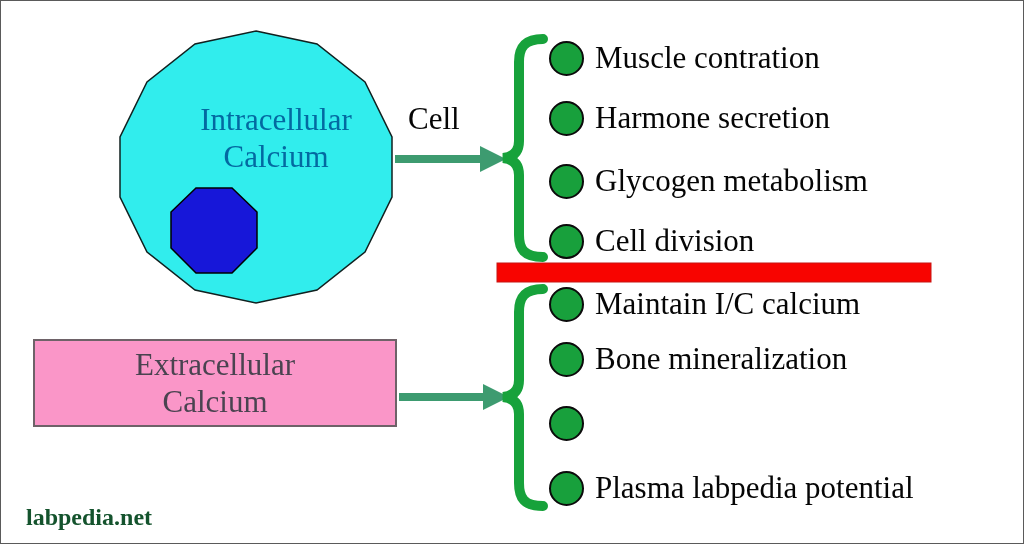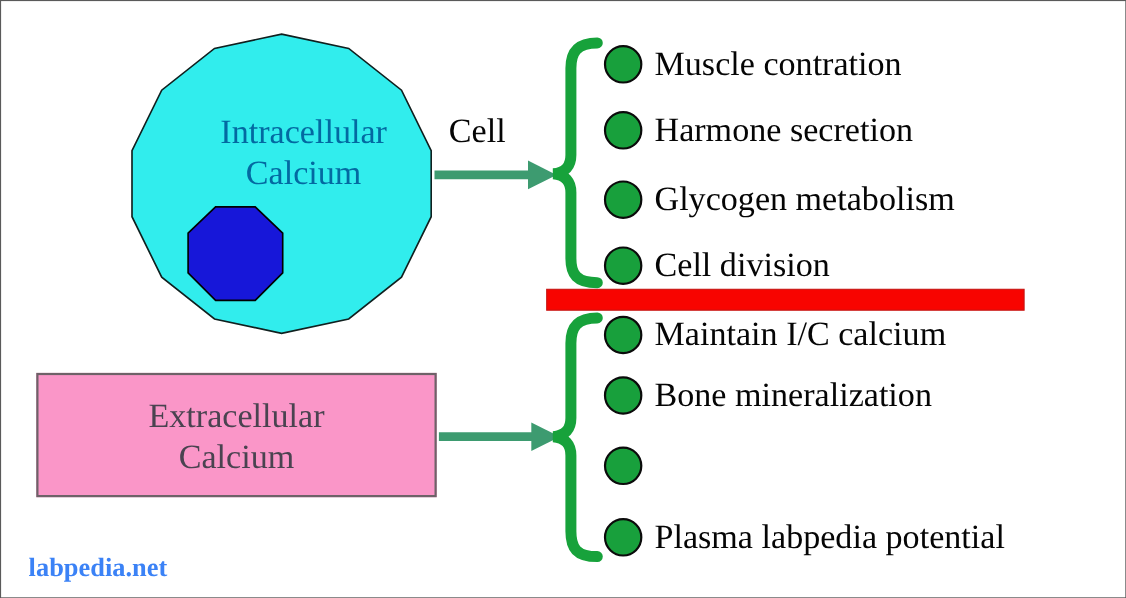--- a/index.html
+++ b/index.html
@@ -25,21 +25,21 @@
   }
   .role-label {
     position: absolute;
     left: 407px; top: 100px;
     font-size: 31px;
     color: #050505;
   }
   .ex-box {
     position: absolute;
     left: 32px; top: 338px;
-    width: 364px; height: 113px;
+    width: 364px; height: 88px;
     box-sizing: border-box;
     background: #FA96C8;
     border: 2px solid #6E6268;
     display: flex;
     flex-direction: column;
     align-items: center;
     justify-content: center;
     font-size: 31px;
     line-height: 37px;
     color: #4A4350;
@@ -63,21 +63,21 @@
   }
   .rlabel {
     font-size: 31px;
     color: #050505;
   }
   .brand {
     position: absolute;
     left: 25px; top: 503px;
     font-size: 24px;
     font-weight: bold;
-    color: #3b82f6;
+    color: #14532d;
   }
 </style>
 </head>
 <body>
 
 <div class="canvas">
 
   <svg class="shapes" width="1024" height="544" viewBox="0 0 1024 544">
 
     <polygon points="255,30 316,43 364,81 391,136 391,196 364,251 316,289 255,302 194,289 146,251 119,196 119,136 146,81 194,43" fill="#31EDED" stroke="#10201f" stroke-width="1.5"></polygon>

